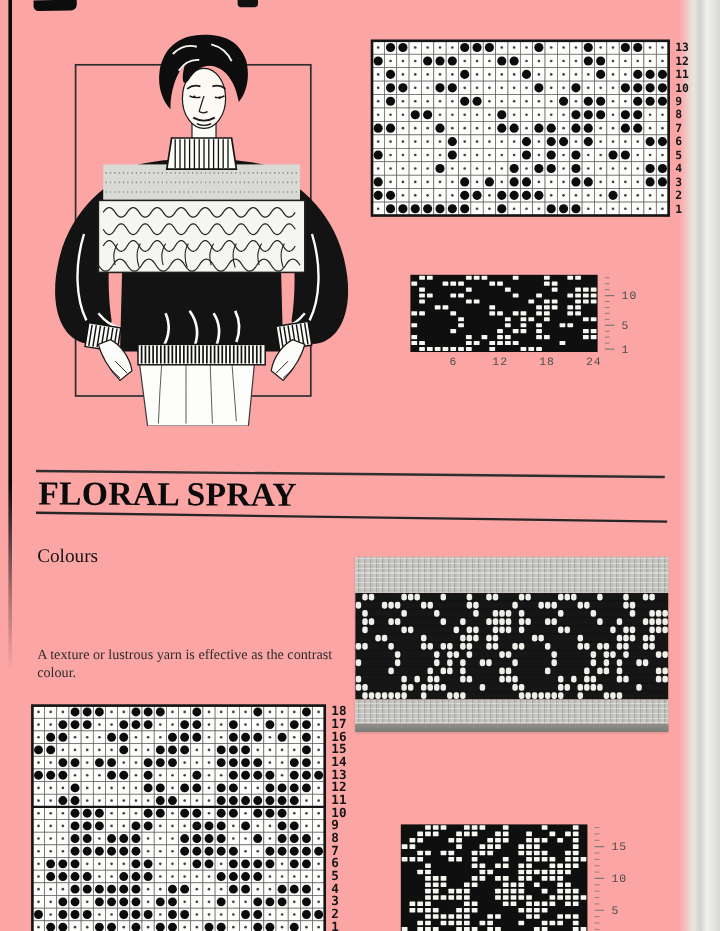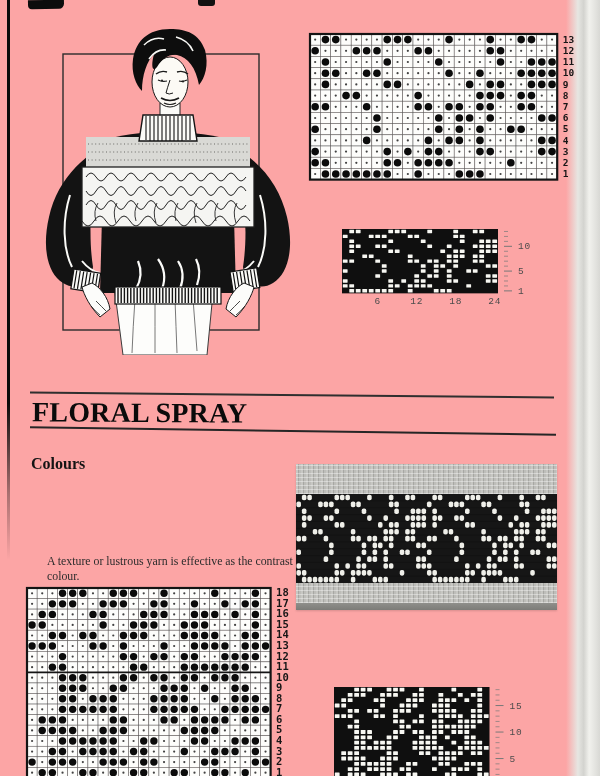--- a/index.html
+++ b/index.html
@@ -12,21 +12,21 @@
     background:linear-gradient(#0a0a0a 0 72%,rgba(10,10,10,.35) 88%,rgba(10,10,10,0));}
   .smudge1{left:28px;top:0;width:36px;height:9px;background:#0c0c0c;border-radius:0 0 5px 4px;transform:rotate(-1deg)}
   .smudge2{left:198px;top:0;width:17px;height:6px;background:#111;border-radius:0 0 3px 3px}
   .page-curl{right:0;top:0;width:34px;height:776px;
     background:linear-gradient(90deg,rgba(0,0,0,0) 0,#e6e6e2 35%,#d3d3cf 52%,#f1f1ed 68%,#e2e2de 88%,#d8d8d4 100%);}
 
   
   #rule-top{left:30px;top:394px;width:524px;height:1.8px;background:#2f2f2f;transform:rotate(.55deg)}
   #page-title{left:32px;top:397px;font-size:28px;font-weight:bold;color:#0b0b0b;letter-spacing:.2px;transform:rotate(.35deg)}
   #rule-bottom{left:30px;top:430px;width:526px;height:2.4px;background:#262626;transform:rotate(.8deg)}
-  #colours-heading{left:31px;top:455px;font-size:16px;font-weight:bold;color:#141414}
+  #colours-heading{left:31px;top:455px;font-size:16px;font-weight:normal;color:#141414}
   .bodytext{left:31px;width:279px;font-size:11.8px;line-height:1.23;color:#2c2c2c}
   #para1{top:481px}
   #para2{top:538px}
 
   
   .chart{overflow:visible}
   .rownum{font-family:"DejaVu Sans Mono",monospace;font-weight:bold;font-size:9.5px;fill:#161616}
   #chart-punchcard-large .rownum,#chart-punchcard-large text{font-size:10.5px}
   .ticklab{font-family:"Liberation Mono",monospace;font-size:9.5px;fill:#4c4c4c;letter-spacing:.8px}
   .xlab{text-anchor:middle}
@@ -894,21 +894,21 @@
       <text x="76.8" y="77.4" class="ticklab xlab">12</text>
       <text x="115.8" y="77.4" class="ticklab xlab">18</text>
       <text x="154.8" y="77.4" class="ticklab xlab">24</text>
     </svg>
 
   <div id="rule-top" class="abs"></div>
   <h1 id="page-title" class="abs" style="margin:0">FLORAL SPRAY</h1>
   <div id="rule-bottom" class="abs"></div>
 
   <h2 id="colours-heading" class="abs" style="margin:0">Colours</h2>
-  <p id="para2" class="abs bodytext" style="margin:16px">A texture or lustrous yarn is effective as the contrast colour.</p>
+  <p id="para2" class="abs bodytext" style="margin:0">A texture or lustrous yarn is effective as the contrast colour.</p>
 
   <div id="photo" class="abs">
     <div class="knit knit-top"></div>
     <svg id="fabric-band" width="261" height="89" style="display:block">
         <rect x="0" y="0" width="261" height="89" fill="#161616"></rect>
         <rect x="0.45" y="7.55" width="4.54" height="5.65" rx="1.8" fill="#efefe9"></rect>
         <rect x="0.45" y="41.78" width="4.54" height="5.65" rx="1.8" fill="#efefe9"></rect>
         <rect x="0.45" y="55.47" width="4.54" height="5.65" rx="1.8" fill="#efefe9"></rect>
         <rect x="0.45" y="69.16" width="4.54" height="5.65" rx="1.8" fill="#efefe9"></rect>
         <rect x="0.45" y="76.01" width="4.54" height="5.65" rx="1.8" fill="#efefe9"></rect>

